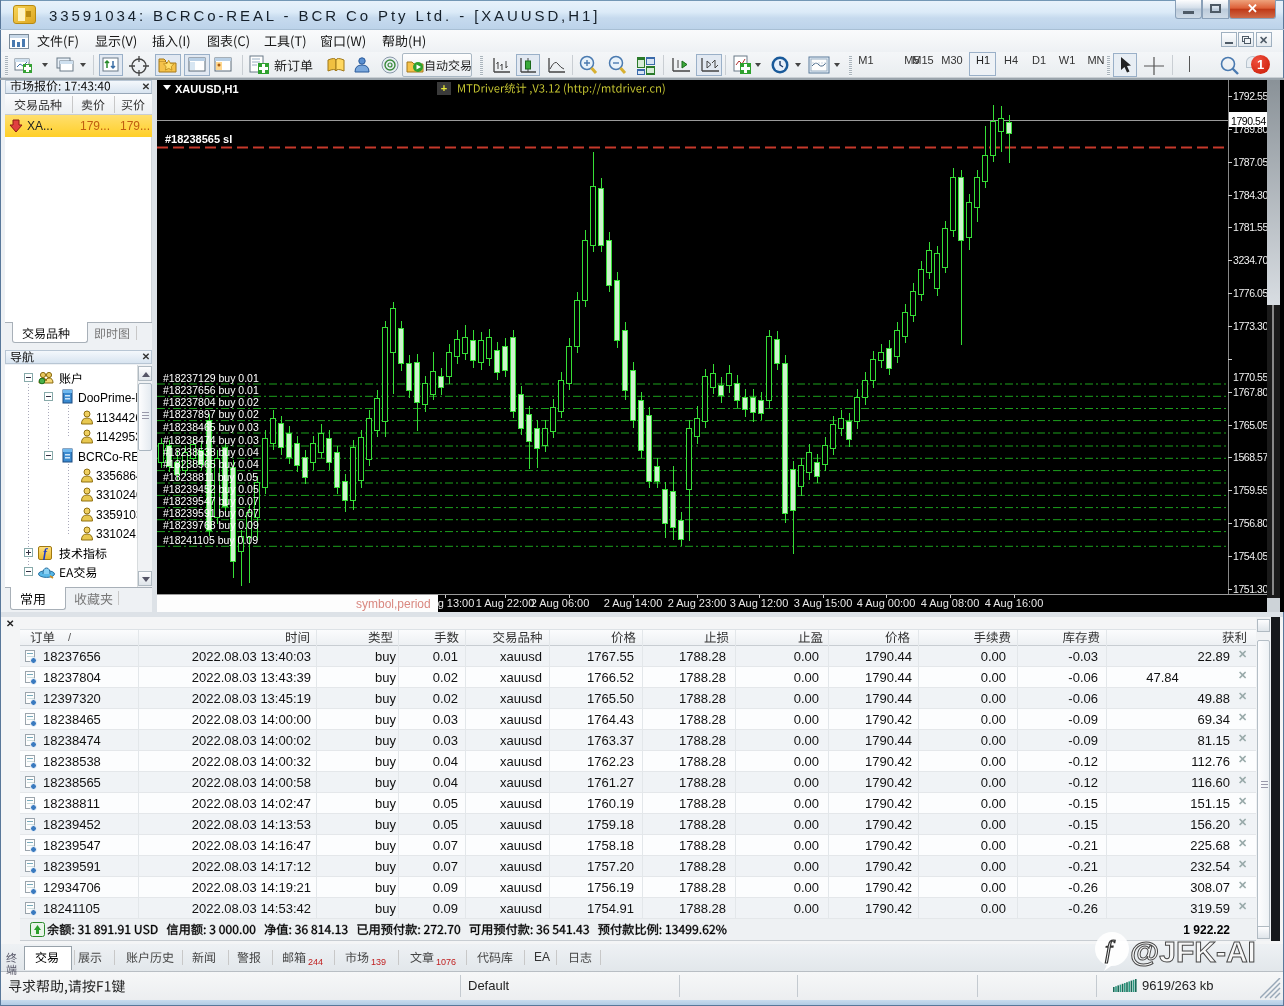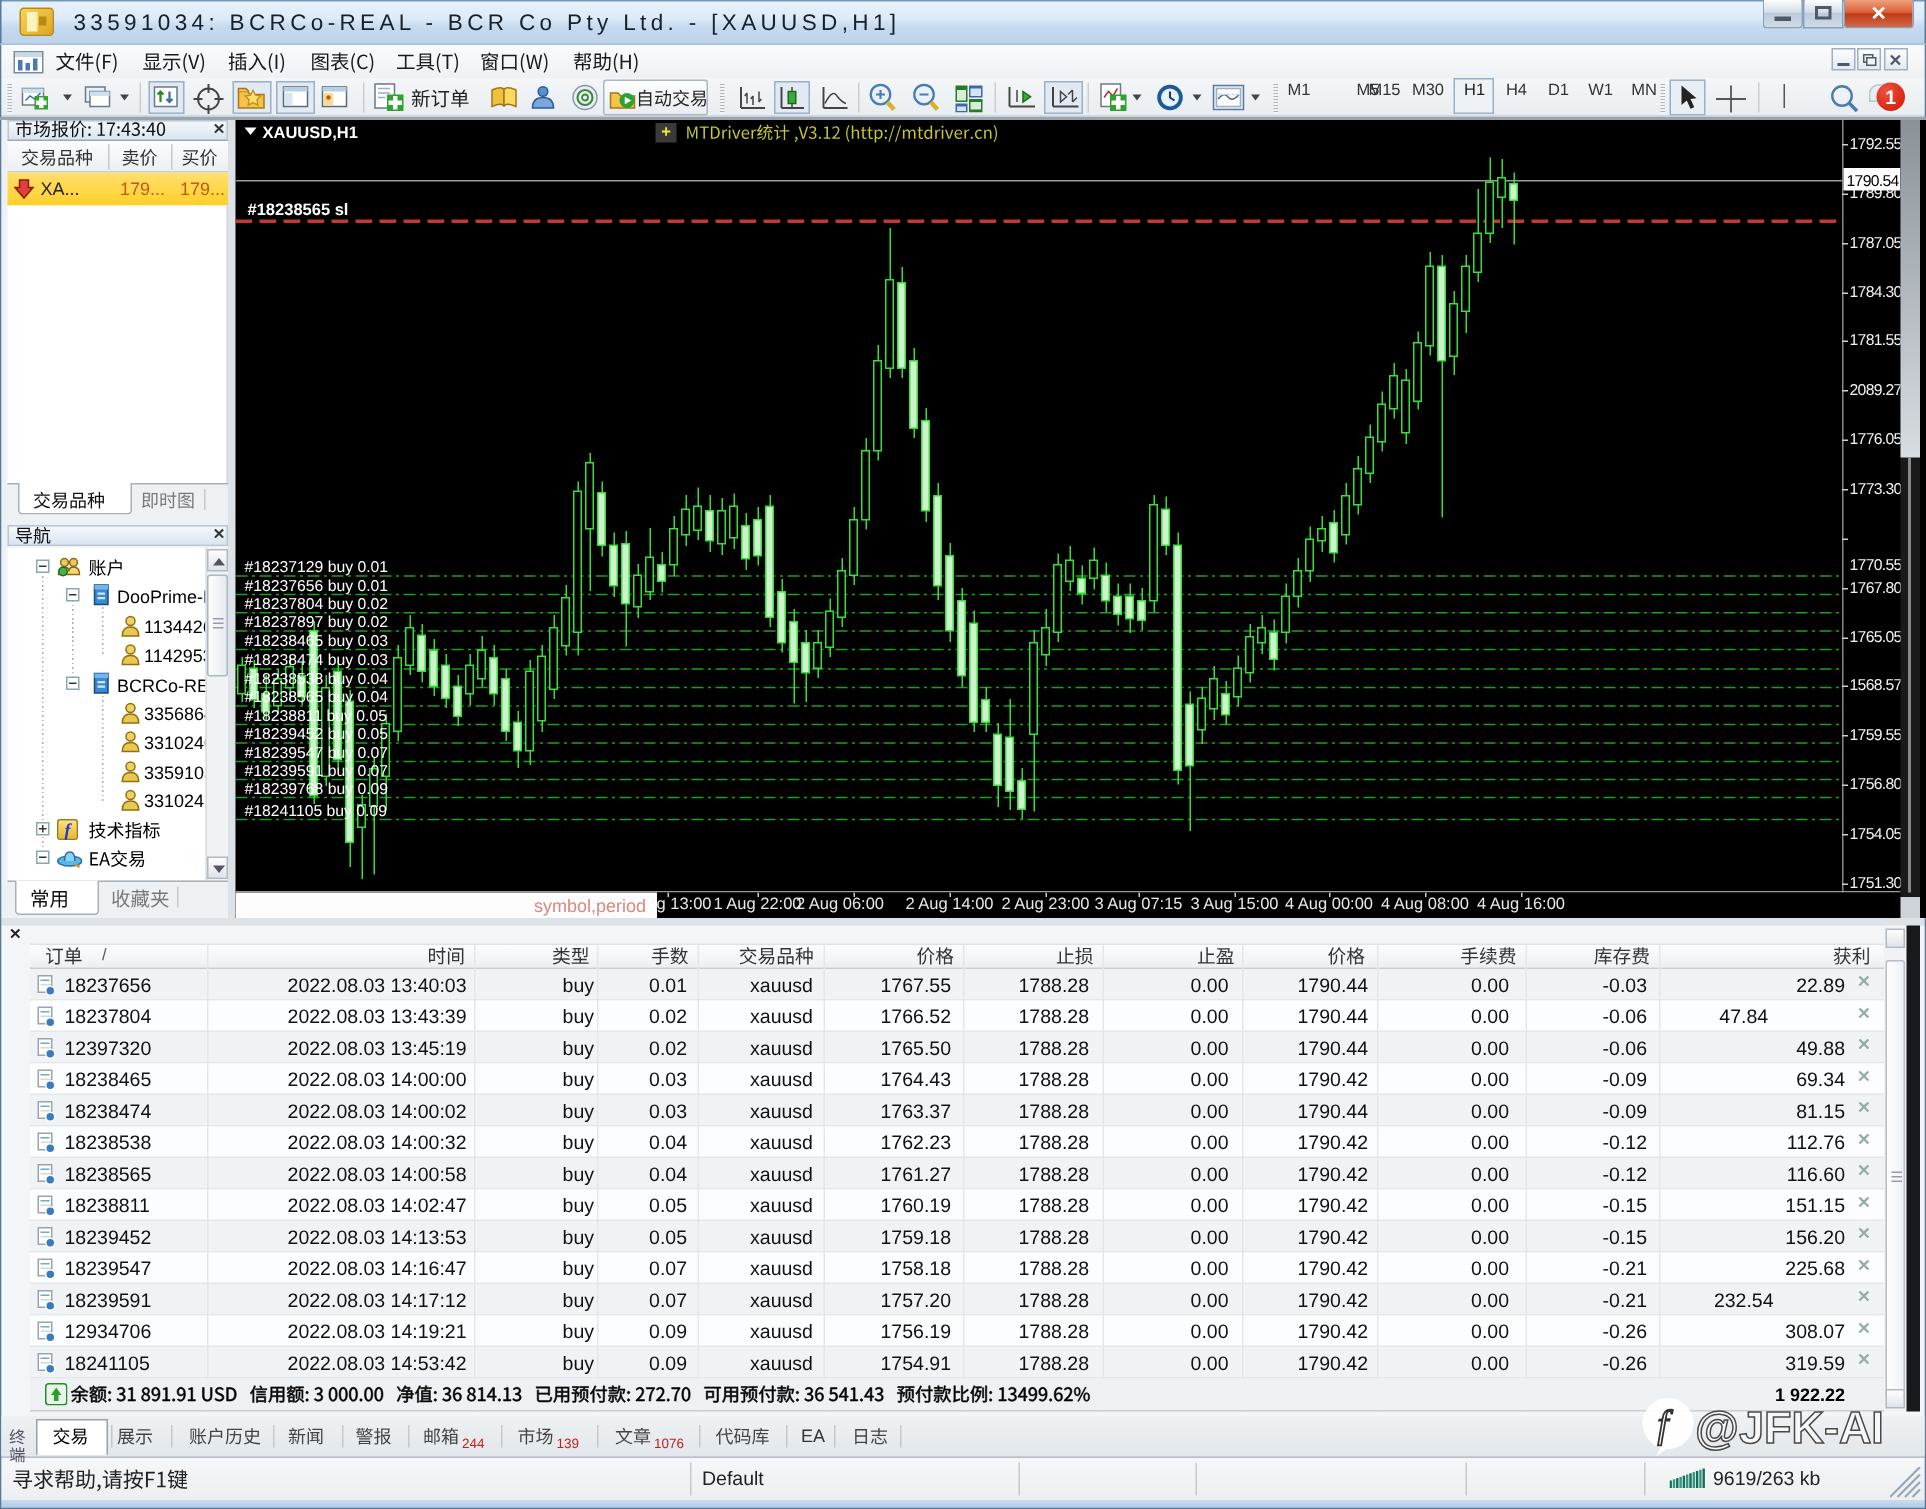--- a/index.html
+++ b/index.html
@@ -587,21 +587,21 @@
 <div class="pl" style="top:90px">1792.55</div>
 <div class="ptick" style="top:96px"></div>
 <div class="pl" style="top:123px">1789.80</div>
 <div class="ptick" style="top:129px"></div>
 <div class="pl" style="top:156px">1787.05</div>
 <div class="ptick" style="top:162px"></div>
 <div class="pl" style="top:189px">1784.30</div>
 <div class="ptick" style="top:195px"></div>
 <div class="pl" style="top:221px">1781.55</div>
 <div class="ptick" style="top:227px"></div>
-<div class="pl" style="top:254px">2089.27</div>
+<div class="pl" style="top:254px">3234.70</div>
 <div class="ptick" style="top:260px"></div>
 <div class="pl" style="top:287px">1776.05</div>
 <div class="ptick" style="top:293px"></div>
 <div class="pl" style="top:320px">1773.30</div>
 <div class="ptick" style="top:326px"></div>
 <div class="pl" style="top:371px">1770.55</div>
 <div class="ptick" style="top:359px"></div>
 <div class="pl" style="top:386px">1767.80</div>
 <div class="ptick" style="top:392px"></div>
 <div class="pl" style="top:419px">1765.05</div>
@@ -623,21 +623,21 @@
     <div class="tl" style="left:248px">1 Aug 13:00</div>
     <div class="ttick" style="left:288px"></div>
     <div class="tl" style="left:308px">1 Aug 22:00</div>
     <div class="ttick" style="left:348px"></div>
     <div class="tl" style="left:363px">2 Aug 06:00</div>
     <div class="ttick" style="left:412px"></div>
     <div class="tl" style="left:436px">2 Aug 14:00</div>
     <div class="ttick" style="left:476px"></div>
     <div class="tl" style="left:500px">2 Aug 23:00</div>
     <div class="ttick" style="left:540px"></div>
-    <div class="tl" style="left:562px">3 Aug 07:15</div>
+    <div class="tl" style="left:562px">3 Aug 12:00</div>
     <div class="ttick" style="left:602px"></div>
     <div class="tl" style="left:626px">3 Aug 15:00</div>
     <div class="ttick" style="left:666px"></div>
     <div class="tl" style="left:689px">4 Aug 00:00</div>
     <div class="ttick" style="left:729px"></div>
     <div class="tl" style="left:753px">4 Aug 08:00</div>
     <div class="ttick" style="left:793px"></div>
     <div class="tl" style="left:817px">4 Aug 16:00</div>
     <div class="ttick" style="left:857px"></div>
   </div>
@@ -863,21 +863,21 @@
     <div style="position:absolute;left:156px;top:3px;width:135px;text-align:right">2022.08.03 14:17:12</div>
     <div style="position:absolute;left:241px;top:3px;width:135px;text-align:right">buy</div>
     <div style="position:absolute;left:303px;top:3px;width:135px;text-align:right">0.07</div>
     <div style="position:absolute;left:451px;top:3px;width:100px;text-align:center">xauusd</div>
     <div style="position:absolute;left:479px;top:3px;width:135px;text-align:right">1757.20</div>
     <div style="position:absolute;left:571px;top:3px;width:135px;text-align:right">1788.28</div>
     <div style="position:absolute;left:664px;top:3px;width:135px;text-align:right">0.00</div>
     <div style="position:absolute;left:757px;top:3px;width:135px;text-align:right">1790.42</div>
     <div style="position:absolute;left:851px;top:3px;width:135px;text-align:right">0.00</div>
     <div style="position:absolute;left:943px;top:3px;width:135px;text-align:right">-0.21</div>
-    <div style="position:absolute;left:1075px;top:3px;width:135px;text-align:center">232.54</div>
+    <div style="position:absolute;left:1075px;top:3px;width:135px;text-align:right">232.54</div>
     <div style="position:absolute;left:1218px;top:2px;color:#9aa;font-weight:bold;font-size:11px">✕</div>
   </div>
 <div class="trow" style="top:877px;background:#fcfdfe">
     <div style="position:absolute;left:5px;top:4px;width:10px;height:12px;background:#fdfdfd;border:1px solid #9aa4ac">
       <div style="position:absolute;left:1px;top:2px;width:6px;height:1px;background:#7ab"></div>
       <div style="position:absolute;left:1px;top:5px;width:7px;height:1px;background:#cdd"></div>
       <div style="position:absolute;right:-3px;bottom:-3px;width:7px;height:7px;border-radius:50%;background:#3a7abf;border:1px solid #fff"></div>
     </div>
     <div style="position:absolute;left:23px;top:3px">12934706</div>
     <div style="position:absolute;left:156px;top:3px;width:135px;text-align:right">2022.08.03 14:19:21</div>

